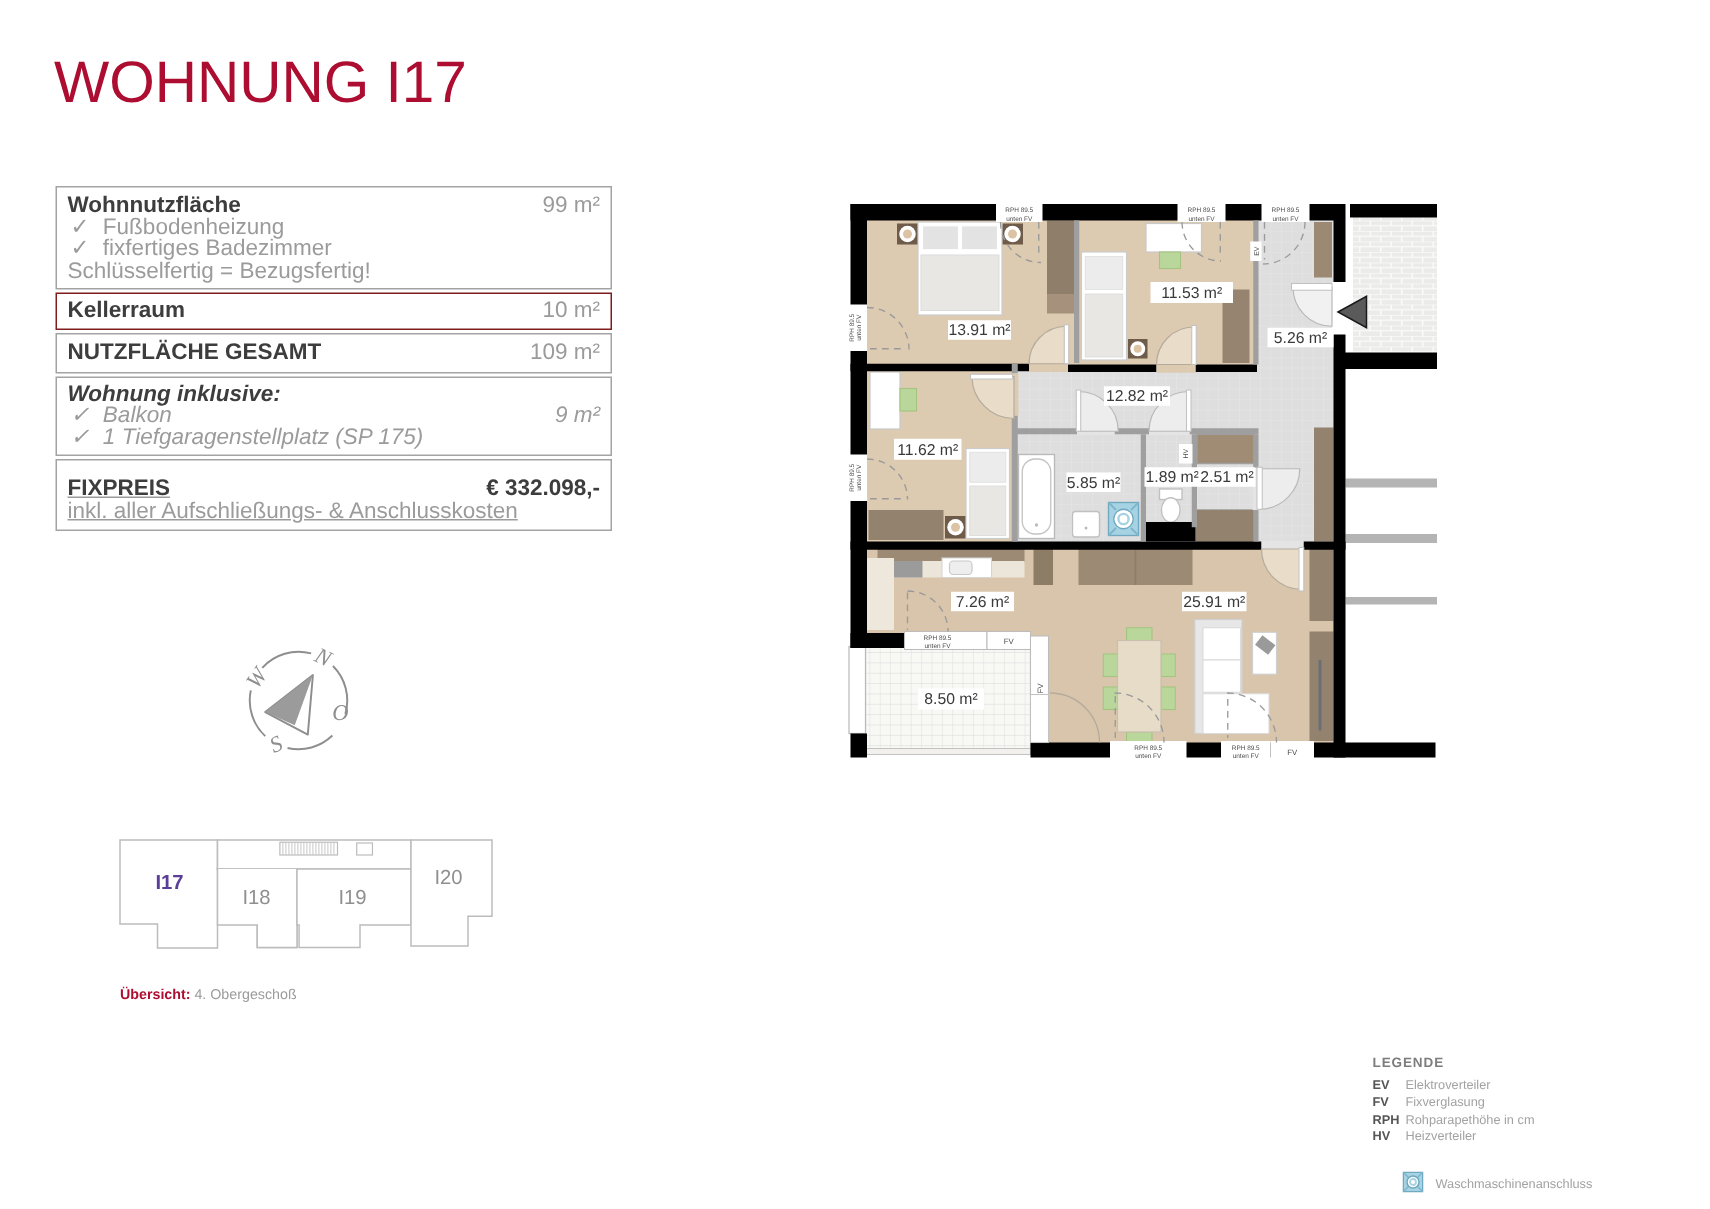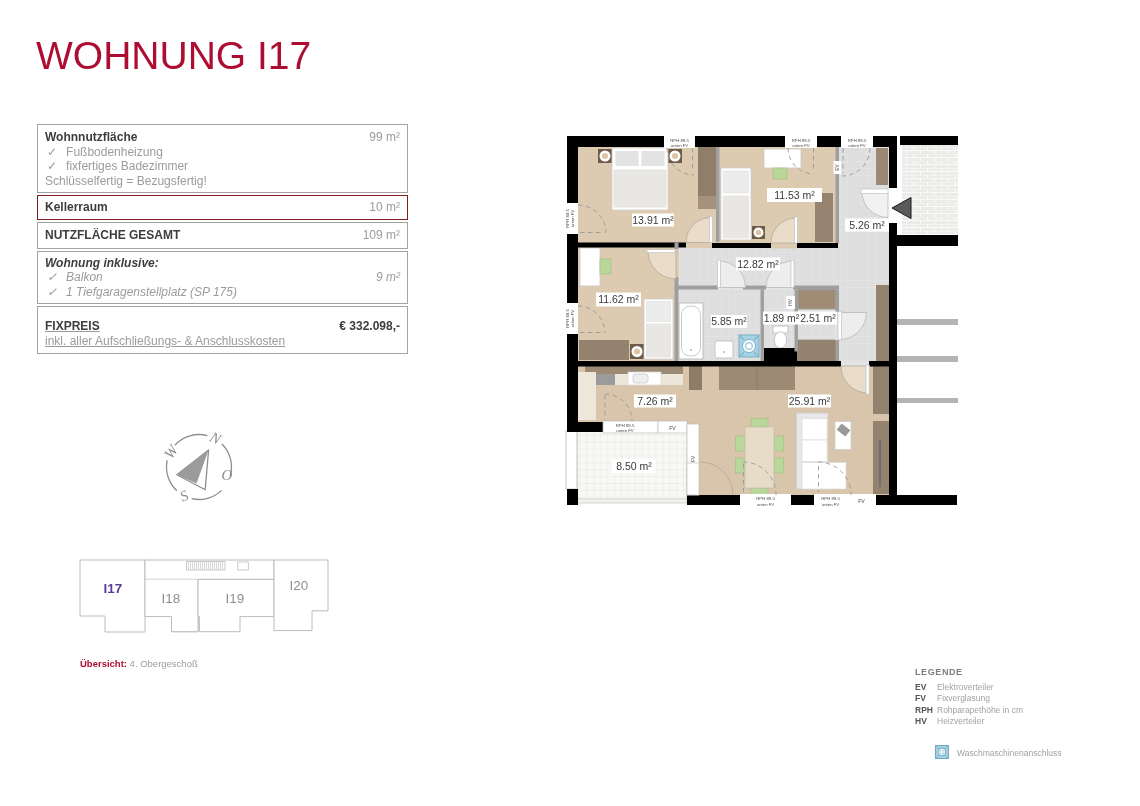--- a/index.html
+++ b/index.html
@@ -6,21 +6,21 @@
   #page{position:relative;width:1140px;height:806px;background:#fff;overflow:hidden;
         font-family:"Liberation Sans",sans-serif;}
   .abs{position:absolute;}
 </style>
 </head>
 <body>
 <div id="page">
 
 <div class="abs" style="left:36px;top:34px;font-size:39px;color:#ad0d31;">WOHNUNG I17</div>
 
-<div class="abs" id="infobox" style="left:37px;top:124px;width:371px;color:#9b9b9b;font-size:12px;line-height:14.6px;">
+<div class="abs" id="infobox" style="left:37px;top:124px;width:371px;color:#9b9b9b;font-size:15px;line-height:14.6px;">
 
   <div style="border:1px solid #a3a3a3;padding:5px 7px 4px 7px;margin-bottom:2px;">
     <div style="color:#3d3d3d;font-weight:bold;">Wohnnutzfläche<span style="float:right;color:#9b9b9b;font-weight:normal;">99 m²</span></div>
     <div><span style="padding:0 9px 0 2px;">✓</span>Fußbodenheizung</div>
     <div><span style="padding:0 9px 0 2px;">✓</span>fixfertiges Badezimmer</div>
     <div>Schlüsselfertig = Bezugsfertig!</div>
   </div>
 
   <div style="border:1px solid #7f1d1d;padding:4px 7px;margin-bottom:2px;">
     <div style="color:#3d3d3d;font-weight:bold;">Kellerraum<span style="float:right;color:#9b9b9b;font-weight:normal;">10 m²</span></div>
@@ -93,21 +93,21 @@
     <text x="96" y="47.5">I18</text>
     <text x="160" y="47.5">I19</text>
     <text x="224" y="34.5">I20</text>
   </g>
 </svg>
 
 <div class="abs" style="left:80px;top:658px;font-size:9.5px;color:#9b9b9b;"><b style="color:#ad0d31;">Übersicht:</b> 4. Obergeschoß</div>
 
 <div class="abs" id="legend" style="left:915px;top:667px;font-size:8.5px;color:#a2a2a2;line-height:11.6px;">
 
-  <div style="color:#7d7d7d;font-weight:bold;font-size:9px;letter-spacing:0.6px;margin-bottom:3px;">LEGENDE</div>
+  <div style="color:#7d7d7d;font-weight:bold;font-size:9px;letter-spacing:0.6px;margin-bottom:3px;margin-top:36px;">LEGENDE</div>
 
   <div><span style="display:inline-block;width:22px;color:#555;font-weight:bold;">EV</span>Elektroverteiler</div>
   <div><span style="display:inline-block;width:22px;color:#555;font-weight:bold;">FV</span>Fixverglasung</div>
   <div><span style="display:inline-block;width:22px;color:#555;font-weight:bold;">RPH</span>Rohparapethöhe in cm</div>
   <div><span style="display:inline-block;width:22px;color:#555;font-weight:bold;">HV</span>Heizverteiler</div>
 
   <div style="margin-top:17px;padding-left:20px;"><svg width="14" height="14" viewBox="0 0 14 14" style="vertical-align:-3px;margin-right:8px;">
           <rect x="0.5" y="0.5" width="13" height="13" fill="#a6d3e3" stroke="#6fa8c0"></rect>
           <path d="M0.5,0.5 L4,4 M13.5,0.5 L10,4 M0.5,13.5 L4,10 M13.5,13.5 L10,10" stroke="#7db5cb" stroke-width="1"></path>
           <circle cx="7" cy="7" r="4" fill="#fff" stroke="#6fa8c0"></circle>

